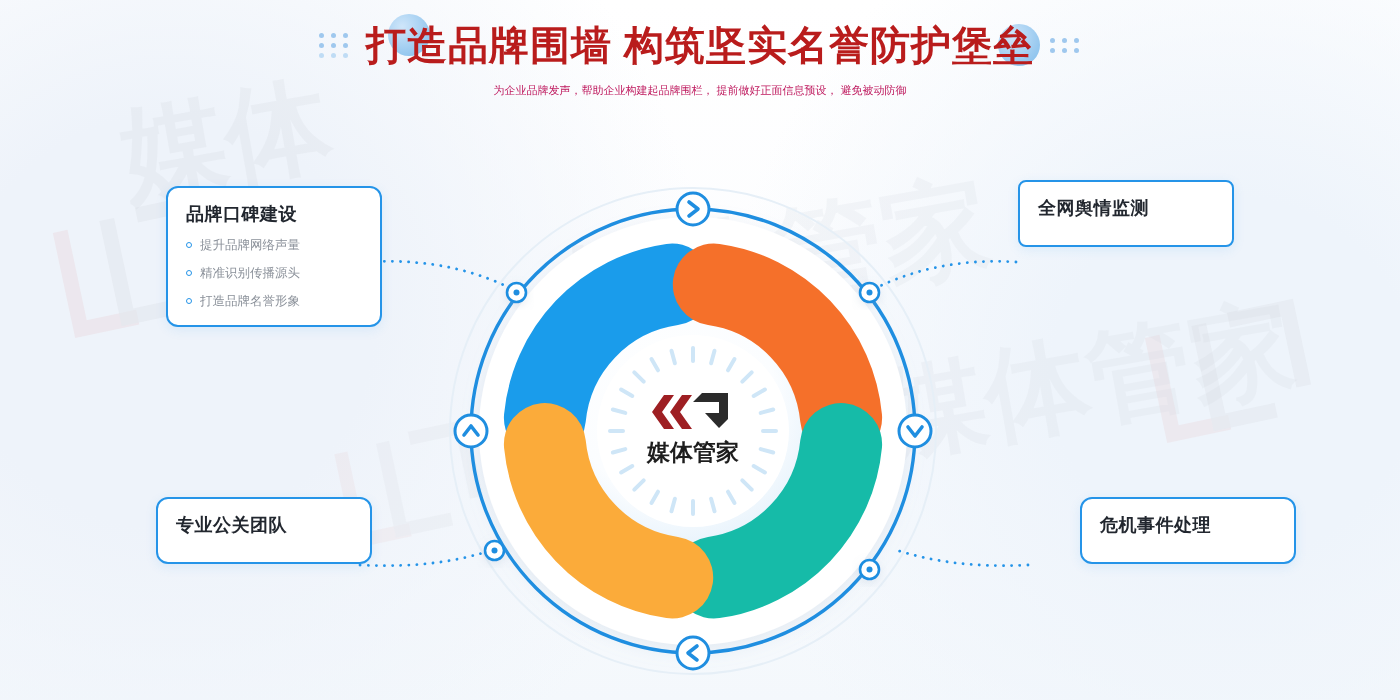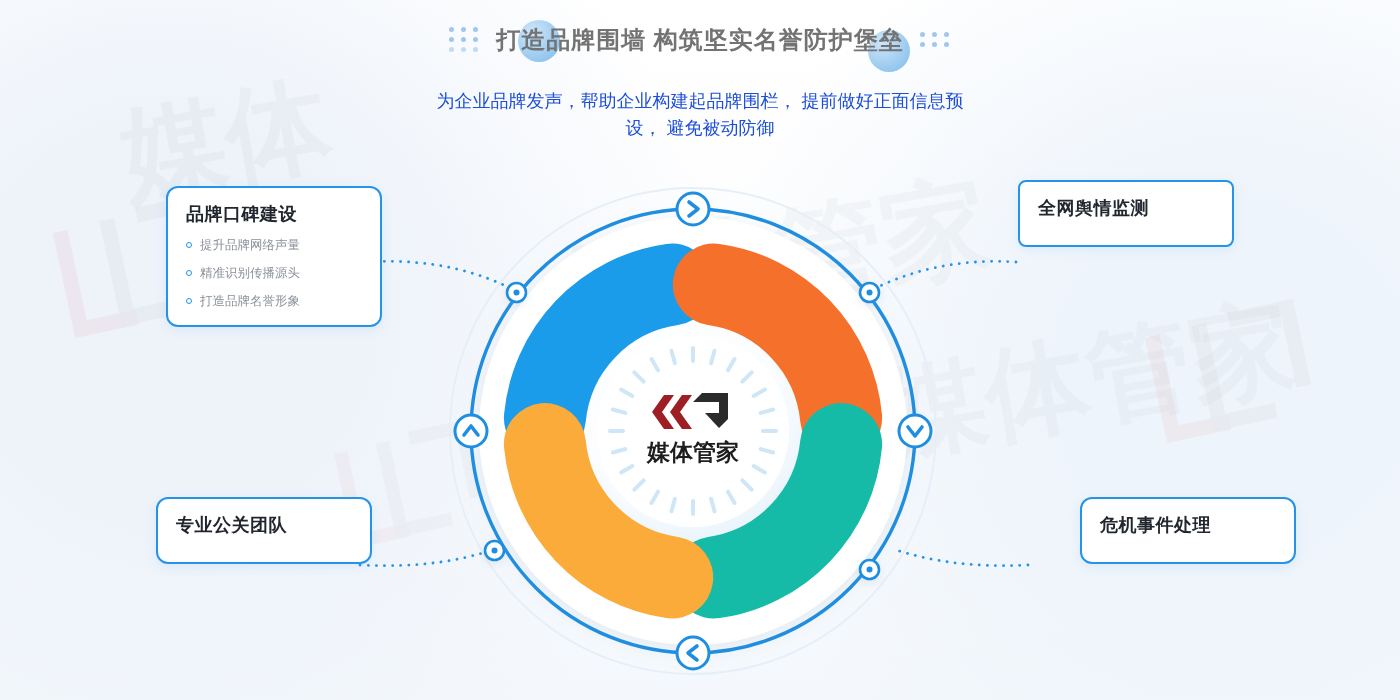--- a/index.html
+++ b/index.html
@@ -49,43 +49,43 @@
 
   .dotgrid { display: grid; grid-template-columns: repeat(3, 7px); gap: 5px; }
   .dotgrid i {
     width: 5px; height: 5px; border-radius: 50%;
     background: #9fc8ee; display: block;
   }
   .dotgrid.three-row i:nth-child(n+7) { background: #bfdcf5; }
 
   #page-title {
     position: relative;
-    font-size: 24px;
+    font-size: 40px;
     font-weight: 700;
-    color: #737373;
+    color: #b91c1c;
     letter-spacing: 1px;
     white-space: nowrap;
     z-index: 2;
   }
   #title-blob-left, #title-blob-right {
     position: absolute;
     width: 42px; height: 42px;
     border-radius: 50%;
     background: radial-gradient(circle at 34% 30%, #cfe6fa 0%, #9ccbf0 62%, #7fbcec 100%);
     z-index: 1;
   }
   #title-blob-left  { left: 22px;  top: -4px; }
   #title-blob-right { right: -6px; top: 6px; }
 
   #subtitle {
-    margin: 32px auto 0;
+    margin: 4px auto 0;
     width: 560px;
-    font-size: 18px;
+    font-size: 11px;
     line-height: 27px;
-    color: #1d4ed8;
+    color: #be185d;
     text-align: center;
   }
 
   
   .card {
     position: absolute;
     width: 216px;
     background: #ffffff;
     border: 2px solid #2594e8;
     border-radius: 12px;

